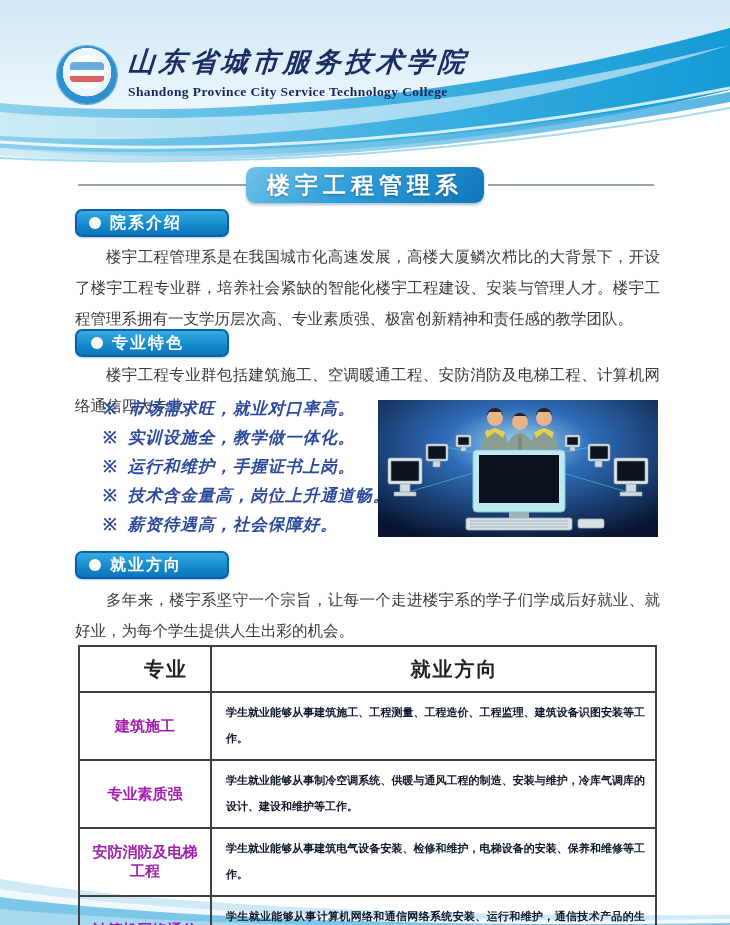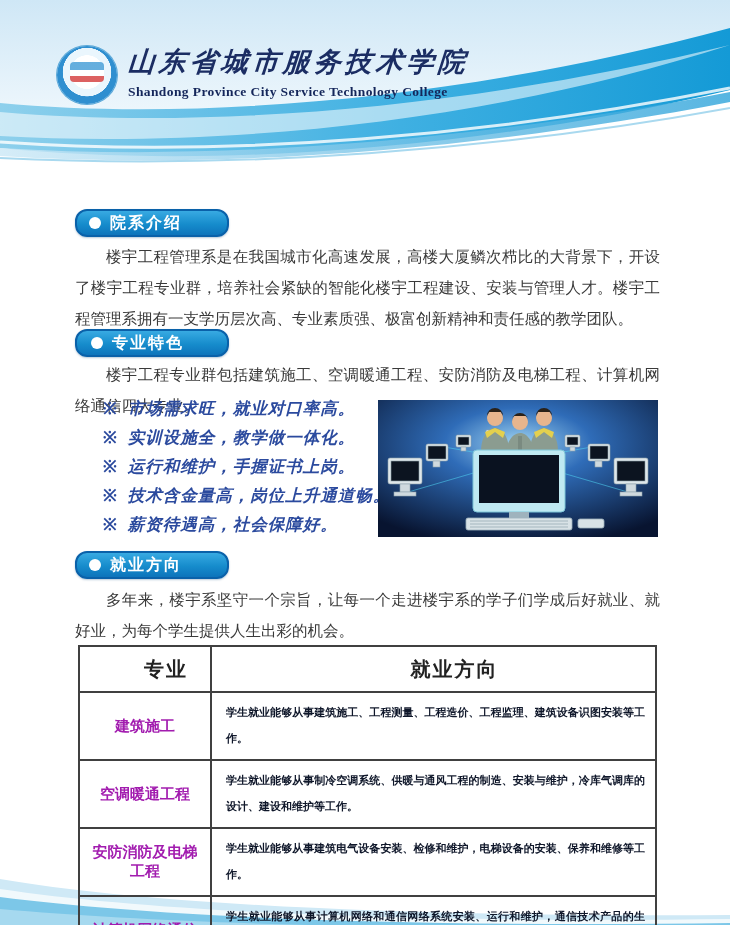--- a/index.html
+++ b/index.html
@@ -48,21 +48,21 @@
     box-shadow:0 2px 3px rgba(20,80,130,.35);
     display:flex; align-items:center; justify-content:center;
   }
   .title-banner span {
     font-family:"DejaVu Serif", serif;
     color:#ffffff; font-size:23px; font-weight:bold; letter-spacing:5px;
     text-shadow:0 1px 2px rgba(0,40,80,.4);
   }
   .section-pill {
     position:absolute; left:75px; width:154px; height:28px;
-    border-radius:12px;
+    border-radius:7px;
     background:linear-gradient(180deg,#38aae2 0%, #168ccc 55%, #0d74bb 100%);
     border:2px solid #0a61a9;
     display:flex; align-items:center; gap:9px; padding:0 12px;
     box-shadow:0 1px 2px rgba(20,80,130,.3);
   }
   .section-pill .dot { width:12px; height:12px; border-radius:50%; background:#ffffff; flex:0 0 auto; }
   .section-pill .pill-label { color:#ffffff; font-size:16px; font-weight:bold; letter-spacing:2px; white-space:nowrap; }
   .pill-intro   { top:209px; }
   .pill-feature { top:329px;padding-left:14px; }
   .pill-employ  { top:551px; }
@@ -139,20 +139,27 @@
   <div class="logo">
     <div class="logo-inner"></div>
   </div>
   <div class="college-names">
     <div class="college-zh">山东省城市服务技术学院</div>
     <div class="college-en">Shandong Province City Service Technology College</div>
   </div>
 
   <div class="content">
 
+    <div class="banner-row">
+      <div class="banner-line left"></div>
+      <div class="banner-line right"></div>
+      <div class="title-banner">
+        <span>楼宇工程管理系</span>
+      </div>
+    </div>
 
     <div class="section-pill pill-intro">
       <span class="dot"></span>
       <span class="pill-label">院系介绍</span>
     </div>
     <p class="body-para para-intro">楼宇工程管理系是在我国城市化高速发展，高楼大厦鳞次栉比的大背景下，开设了楼宇工程专业群，培养社会紧缺的智能化楼宇工程建设、安装与管理人才。楼宇工程管理系拥有一支学历层次高、专业素质强、极富创新精神和责任感的教学团队。</p>
 
     <div class="section-pill pill-feature">
       <span class="dot"></span>
       <span class="pill-label">专业特色</span>
@@ -286,21 +293,21 @@
           <th>专业</th>
           <th>就业方向</th>
         </tr>
       </thead>
       <tbody>
         <tr>
           <td class="major-cell">建筑施工</td>
           <td class="dir-cell">学生就业能够从事建筑施工、工程测量、工程造价、工程监理、建筑设备识图安装等工作。</td>
         </tr>
         <tr>
-          <td class="major-cell">空调暖通工程</td>
+          <td class="major-cell">专业素质强</td>
           <td class="dir-cell">学生就业能够从事制冷空调系统、供暖与通风工程的制造、安装与维护，冷库气调库的设计、建设和维护等工作。</td>
         </tr>
         <tr>
           <td class="major-cell">安防消防及电梯工程</td>
           <td class="dir-cell">学生就业能够从事建筑电气设备安装、检修和维护，电梯设备的安装、保养和维修等工作。</td>
         </tr>
         <tr>
           <td class="major-cell">计算机网络通信</td>
           <td class="dir-cell">学生就业能够从事计算机网络和通信网络系统安装、运行和维护，通信技术产品的生产、安装和经营等工作。</td>
         </tr>

